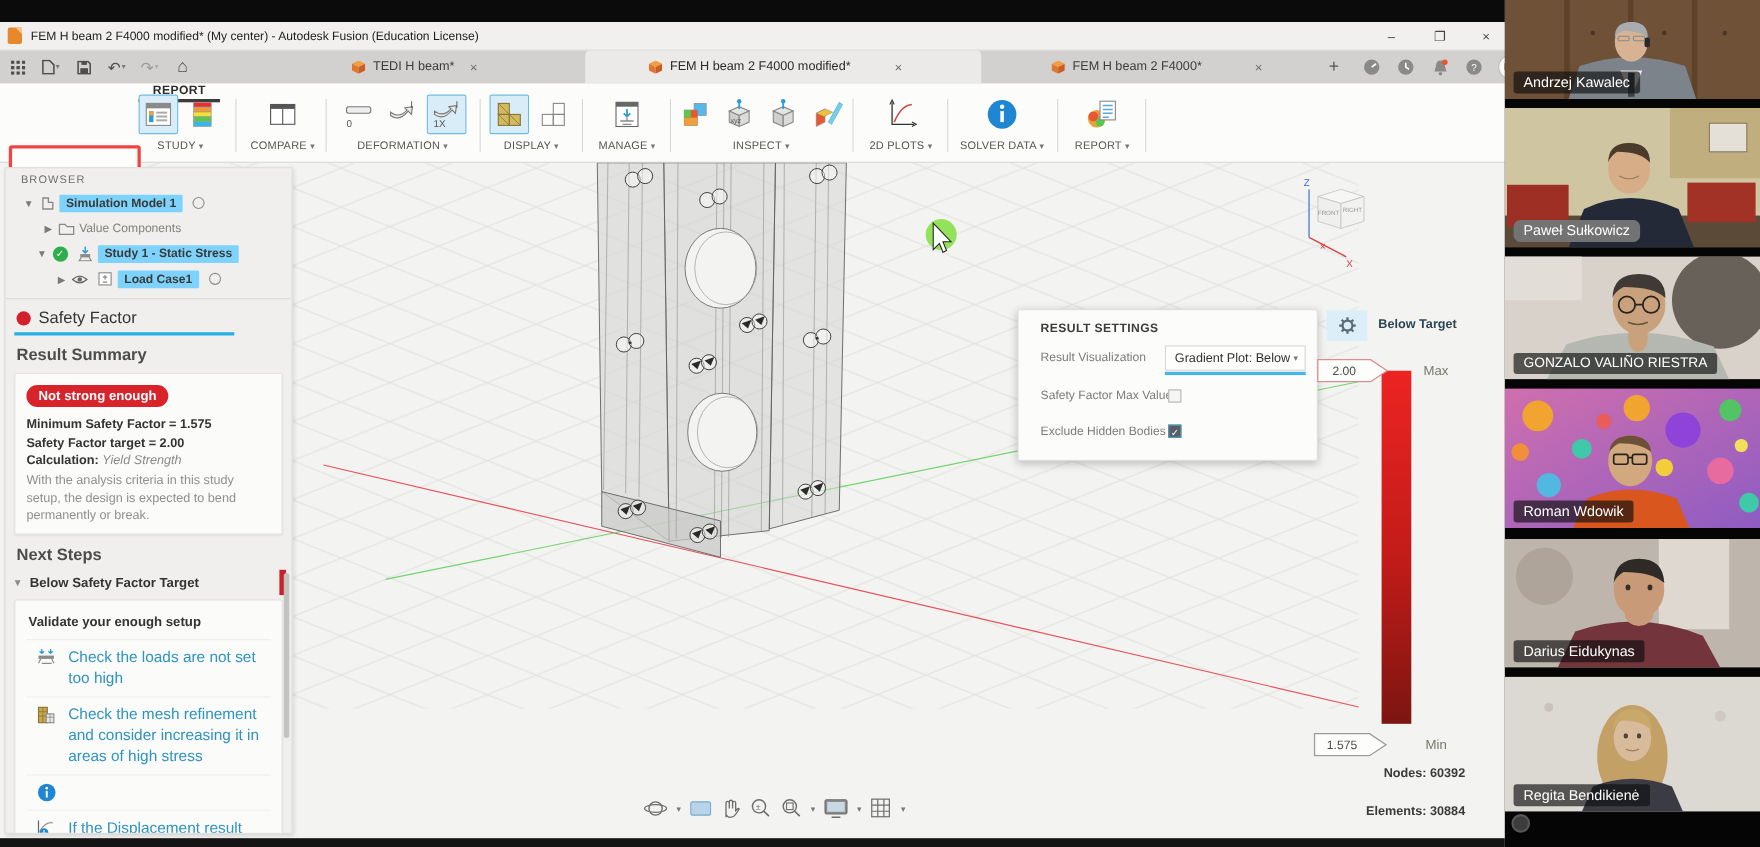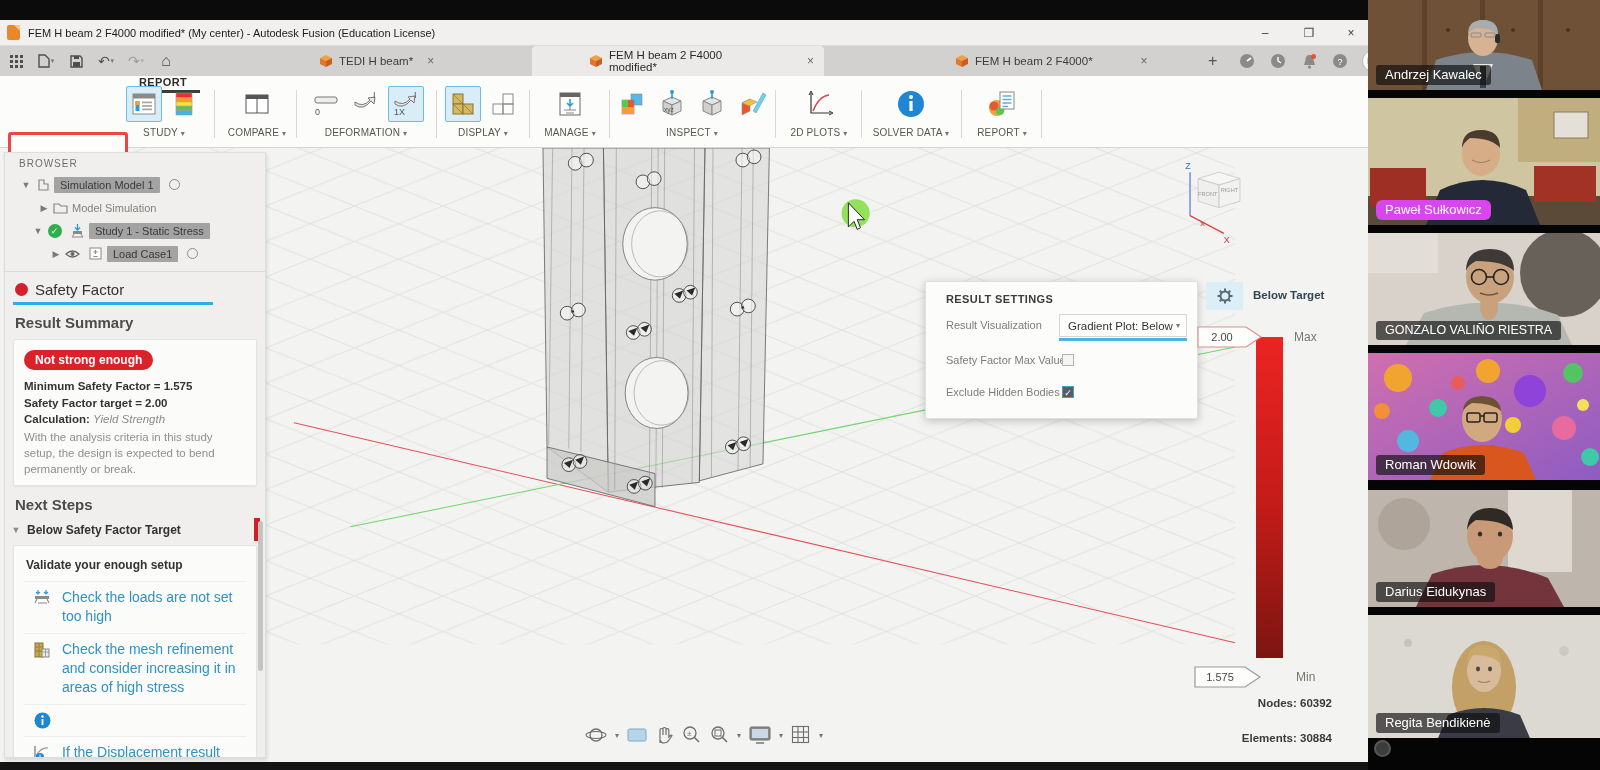--- a/index.html
+++ b/index.html
@@ -63,21 +63,21 @@
   #mesh-stats { left:1030px; top:697px; width:302px; text-align:right; font-size:11.5px;
                 font-weight:bold; color:#3a3a38; }
   #mesh-stats .line2 { margin-top:23px; }
 
   
   #left-panel { left:4px; top:152px; width:262px; height:606px; background:#f0efed;
                 border:1px solid #dddddb; box-shadow:1px 2px 4px rgba(0,0,0,.12); overflow:hidden; }
   #browser-hdr { padding:5px 0 4px 14px; font-size:10px; letter-spacing:1px; color:#6e6e6c; }
   .trow { height:23px; display:flex; align-items:center; font-size:11px; color:#3a3a38; }
   .trow .chev { width:10px; text-align:center; color:#7a7a78; font-size:9px; }
-  .trow .chip { background:#a3a3a3; padding:2px 6px; border-radius:1px; font-weight:normal; }
+  .trow .chip { background:#7dd3fc; padding:2px 6px; border-radius:1px; font-weight:bold; }
   .trow .dim { color:#82827e; }
   .ring { width:11px; height:11px; border:1.6px solid #8c8c8a; border-radius:50%; margin-left:9px; }
   .gcheck { width:14px; height:14px; border-radius:50%; background:#2fae4d; color:#fff; font-size:9px;
             display:flex; align-items:center; justify-content:center; }
   .t-ico { width:15px; height:15px; margin:0 4px; display:flex; align-items:center; justify-content:center; }
   #panel-div { height:1px; background:#dbdbd9; margin:6px 0 0; }
   #sf-header { display:flex; align-items:center; padding:9px 10px 0; }
   #sf-dot { width:13px; height:13px; border-radius:50%; background:#d41f2c; margin-right:7px; }
   #sf-title { font-size:15px; color:#333331; }
   #sf-underline { margin:4px 8px 0; height:3px; width:200px; background:#27b1e7; }
@@ -131,21 +131,21 @@
   
   #navbar { left:585px; top:725px; display:flex; align-items:center; gap:8px; color:#6e6e6c; }
   .nav-ico { display:flex; align-items:center; }
 
   
   #sidebar { left:1368px; top:0; width:232px; height:770px; background:#050505; }
   .vtile { position:absolute; left:0; width:232px; overflow:hidden; }
   .vtile svg { display:block; }
   .vname { position:absolute; left:8px; bottom:5px; background:rgba(15,15,15,.66); color:#fff;
            font-size:13px; padding:2px 9px 3px; border-radius:3px; white-space:nowrap; }
-  .vname.speaking { background:#d946ef; border-radius:6px; }
+  .vname.speaking { background:#737373; border-radius:6px; }
   #sidebar-logo { position:absolute; left:6px; top:740px; width:17px; height:17px; border-radius:50%;
                   background:#3c3c3c; border:2px solid #565656; }
 </style>
 </head>
 <body>
 
 <div id="stage">
 
   <div id="top-black" class="abs"></div>
 
@@ -194,21 +194,21 @@
 
     <div class="doc-tab" style="left:310px; width:215px">
       <svg class="tab-cube" viewBox="0 0 12 12">
           <polygon points="6,0 12,3 6,6 0,3" fill="#f0a044"></polygon>
           <polygon points="0,3 6,6 6,12 0,9" fill="#e2762c"></polygon>
           <polygon points="6,6 12,3 12,9 6,12" fill="#c85f22"></polygon>
         </svg>
       <span>TEDI H beam*</span>
       <span class="tab-close">×</span>
     </div>
-    <div class="doc-tab active" style="left:532px; width:292px">
+    <div class="doc-tab active" style="left:532px; width:360px">
       <svg class="tab-cube" viewBox="0 0 12 12" style="margin-left:48px">
           <polygon points="6,0 12,3 6,6 0,3" fill="#f0a044"></polygon>
           <polygon points="0,3 6,6 6,12 0,9" fill="#e2762c"></polygon>
           <polygon points="6,6 12,3 12,9 6,12" fill="#c85f22"></polygon>
         </svg>
       <span>FEM H beam 2 F4000 modified*</span>
       <span class="tab-close" style="margin-left:40px">×</span>
     </div>
     <div class="doc-tab" style="left:928px; width:262px">
       <svg class="tab-cube" viewBox="0 0 12 12" style="margin-left:18px">
@@ -576,21 +576,21 @@
       <span class="chip">Simulation Model 1</span>
       <span class="ring"></span>
     </div>
     <div class="trow" style="padding-left:34px">
       <span class="chev">▶</span>
       <span class="t-ico">
         <svg width="15" height="12">
             <path d="M1,2 h5 l2,2 h6 v7 h-13 z" fill="none" stroke="#888" stroke-width="1.2"></path>
           </svg>
       </span>
-      <span class="dim">Model Simulation</span>
+      <span class="dim">Value Components</span>
     </div>
     <div class="trow" style="padding-left:28px">
       <span class="chev">▼</span>
       <span class="t-ico">
           <span class="gcheck">✓</span>
         </span>
       <span class="t-ico">
         <svg width="15" height="15">
             <path d="M7.5,1 v6 M5,4.5 l2.5,2.5 l2.5,-2.5" stroke="#2d9bd8" stroke-width="1.3" fill="none"></path>
             <rect x="3" y="8" width="9" height="3" fill="#8a8a88"></rect>

